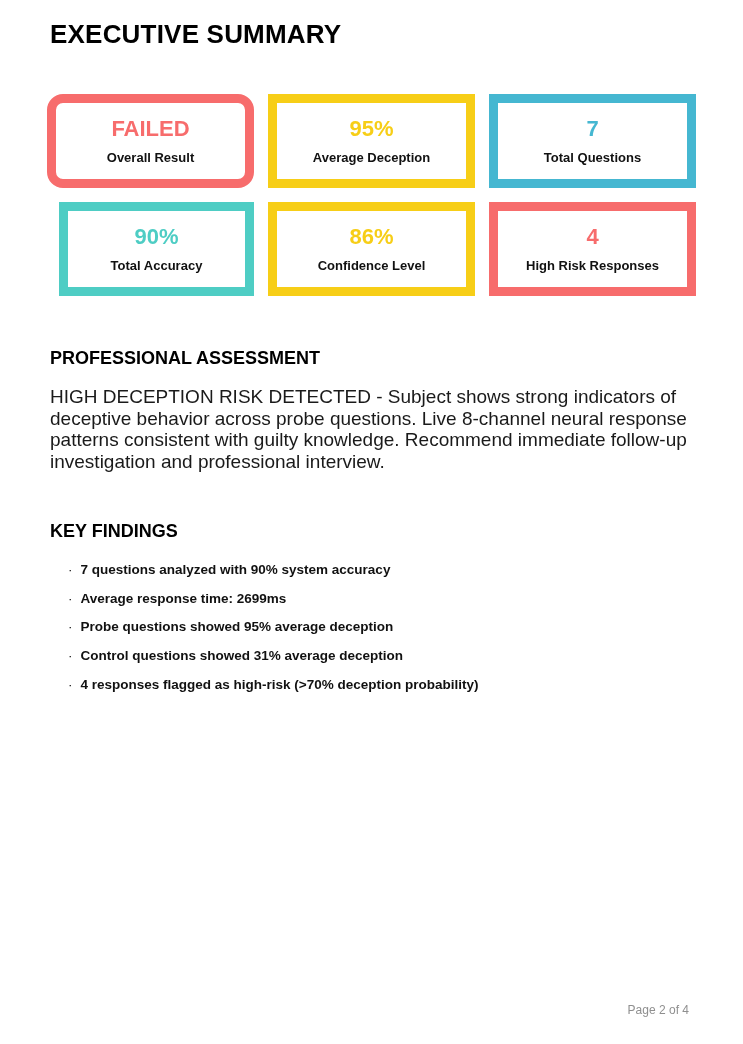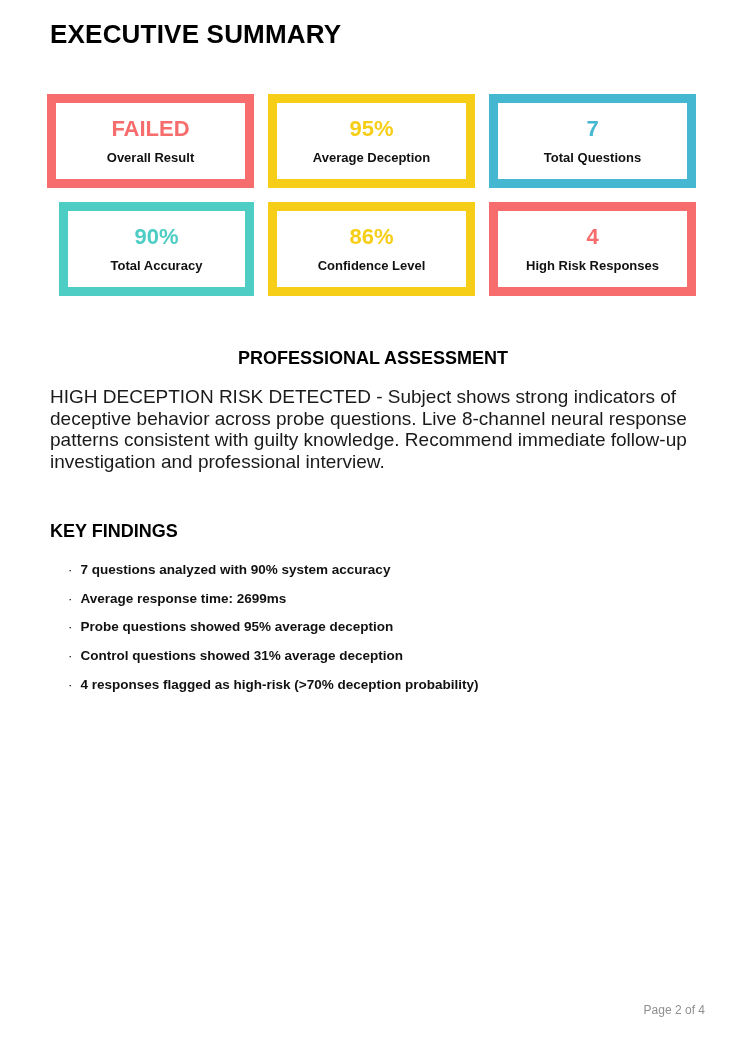--- a/index.html
+++ b/index.html
@@ -53,21 +53,21 @@
     font-size: 13px;
     font-weight: 700;
     color: #111111;
   }
   .section-heading {
     font-size: 18px;
     font-weight: 700;
     color: #000000;
     margin-left: 3px;
   }
-  .assessment-heading { margin-top: 52px; text-align: center; }
+  .assessment-heading { margin-top: 52px; }
   .assessment-body {
     margin-top: 17px;
     margin-left: 3px;
     font-size: 19px;
     font-weight: 400;
     color: #1a1a1a;
     line-height: 21.7px;
     max-width: 646px;
   }
   .findings-heading { margin-top: 48px; }
@@ -85,37 +85,37 @@
     display: flex;
     align-items: baseline;
   }
   .finding-bullet {
     font-weight: 400;
     margin-right: 8px;
     color: #111111;
   }
   .page-footer {
     position: absolute;
-    right: 38px;
+    right: 54px;
     top: 1003px;
     font-size: 12px;
     color: #8f8f8f;
     font-weight: 400;
   }
 </style>
 </head>
 <body>
 
 <div class="page">
   <div class="content">
 
     <h1 class="doc-title">EXECUTIVE SUMMARY</h1>
 
     <div class="metrics-grid">
-      <div class="metric-card" style="border-color: rgb(247, 108, 108);">
+      <div class="metric-card" style="border-color: rgb(247, 108, 108); border-radius: 16px;">
         <div class="metric-value" style="color: rgb(247, 108, 108);">FAILED</div>
         <div class="metric-label">Overall Result</div>
       </div>
       <div class="metric-card" style="border-color: rgb(247, 206, 23); text-align: right;">
         <div class="metric-value" style="color: rgb(247, 206, 23);">95%</div>
         <div class="metric-label">Average Deception</div>
       </div>
       <div class="metric-card" style="border-color: rgb(69, 183, 209);">
         <div class="metric-value" style="color: rgb(69, 183, 209);">7</div>
         <div class="metric-label">Total Questions</div>

